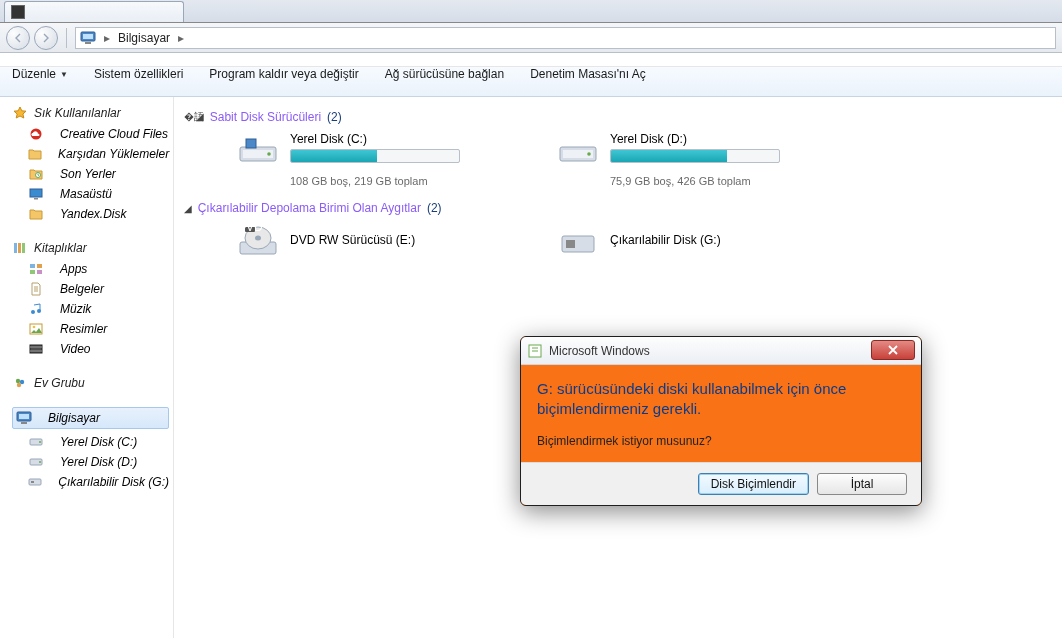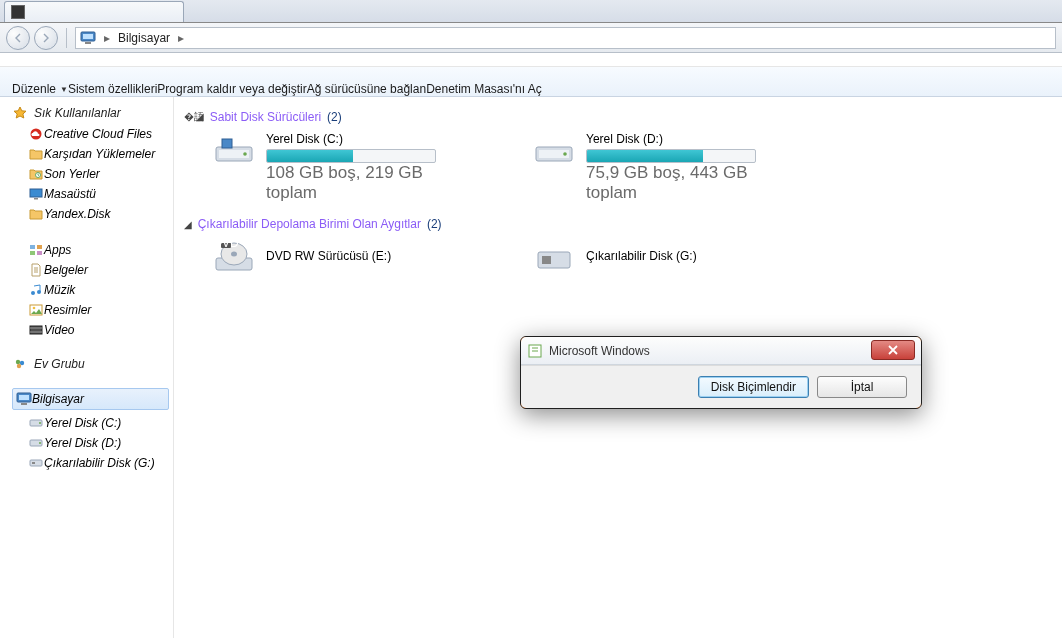--- a/index.html
+++ b/index.html
@@ -17,47 +17,47 @@
 .nav-sep { width: 1px; height: 20px; background: #b7bfc9; margin: 0 4px; }
 .breadcrumb { flex: 1; height: 22px; border: 1px solid #b7bfc9; background: #fff; display: flex; align-items: center; padding: 0 4px; gap: 4px; }
 .bc-icon { width: 16px; height: 14px; }
 .bc-text { color: #222; }
 .bc-arrow { color: #666; padding: 0 4px; }
 
 
 .blur-bar { height: 14px; background: #fff; border-bottom: 1px solid #e6e6e6; }
 
 
-.toolbar { height: 30px; background: linear-gradient(#f7fbff,#eaf2fb); border-bottom: 1px solid #c9d4e2; display: flex; align-items: flex-end; padding: 0 12px; }
+.toolbar { height: 30px; background: linear-gradient(#f7fbff,#eaf2fb); border-bottom: 1px solid #c9d4e2; display: flex; align-items: flex-start; padding: 0 12px; gap: 26px; }
 .toolbar-item { color: #1a1a1a; display: inline-flex; align-items: center; gap: 4px; cursor: default; }
 .dropdown-caret { font-size: 8px; color: #333; }
 
 
 .explorer-body { display: flex; height: calc(638px - 23px - 30px - 14px - 30px); }
 .sidebar { width: 174px; border-right: 1px solid #e6e6e6; padding: 8px 4px 24px 12px; overflow: hidden; font-style: italic; }
 .side-group { margin-bottom: 16px; }
 .side-head { display: flex; align-items: center; gap: 6px; color: #222; margin-bottom: 3px; }
-.side-item { display: flex; align-items: center; gap: 0; color: #000; padding: 2px 0 2px 16px; white-space: nowrap; }
+.side-item { display: flex; align-items: center; gap: 16px; color: #000; padding: 2px 0 2px 16px; white-space: nowrap; }
 .side-item.selected { background: linear-gradient(#e8f1fc,#d6e8fb); border: 1px solid #a6c8ef; border-radius: 2px; padding-left: 15px; }
 .icon16 { width: 16px; height: 16px; display: inline-flex; align-items: center; justify-content: center; }
 
 
 .content { flex: 1; padding: 8px 10px; }
 .group-header { display: flex; align-items: center; gap: 6px; color: #1a3e7a; margin: 4px 0 8px 0; }
 .group-header .caret { color: #444; font-size: 10px; }
 .group-title { color: #8b5cf6; }
 .group-count { color: #1a3e7a; }
 .drive-row { display: flex; gap: 60px; margin-left: 28px; margin-bottom: 14px; }
 .drive { display: flex; gap: 10px; width: 260px; }
-.drive-iconbox { width: 44px; height: 36px; display: flex; align-items: center; justify-content: flex-start; }
+.drive-iconbox { width: 44px; height: 36px; display: flex; align-items: center; justify-content: flex-start; margin-left: 24px; }
 .drive-info { flex: 1; }
 .drive-name { color: #000; margin-bottom: 3px; }
 .progress { width: 170px; height: 14px; border: 1px solid #b7bfc9; border-radius: 2px; background: #f4f6f8; overflow: hidden; }
 .progress-fill { height: 100%; background: linear-gradient(#3fc6d4,#1aa6b4); }
-.drive-stats { color: #6a6a6a; font-size: 17px; margin-top: 0; }
+.drive-stats { color: #6a6a6a; font-size: 11px; margin-top: 12px; }
 
 
 .dialog { position: absolute; left: 520px; top: 336px; width: 402px; border: 1px solid #1f1f1f; border-radius: 6px; box-shadow: 0 6px 24px rgba(0,0,0,.45); background: #f97316; overflow: hidden; }
 .dialog-title { height: 28px; background: linear-gradient(#fdfdfd,#ebeff4); border-bottom: 1px solid #cfd6de; display: flex; align-items: center; padding: 0 6px; gap: 6px; }
 .dialog-title-text { color: #333; }
 .dialog-close { position: absolute; right: 6px; top: 3px; width: 44px; height: 20px; background: linear-gradient(#e48a84,#c8413a); border: 1px solid #8a2a24; border-radius: 3px; color: #fff; display: flex; align-items: center; justify-content: center; font-weight: bold; }
 .dialog-body { padding: 14px 16px 4px 16px; }
 .dialog-main { color: #0b3b8c; font-size: 15px; line-height: 1.35; margin-bottom: 14px; }
 .dialog-sub { color: #222; font-size: 12px; margin-bottom: 10px; }
 .dialog-buttons { background: #f0f0f0; border-top: 1px solid #dcdcdc; padding: 10px 14px; display: flex; justify-content: flex-end; gap: 8px; }
@@ -169,20 +169,30 @@
         <span class="icon16">
             <svg width="14" height="12" viewBox="0 0 14 12">
               <path d="M1 2h4l1 1h7v8H1z" fill="#f5c667" stroke="#c99a34"></path>
             </svg>
           </span>
         <span>Yandex.Disk</span>
       </div>
     </div>
 
     <div class="side-group">
+      <div class="side-head">
+        <span class="icon16">
+            <svg width="14" height="14" viewBox="0 0 14 14">
+              <rect x="1" y="2" width="3" height="10" fill="#7fb3e0"></rect>
+              <rect x="5" y="2" width="3" height="10" fill="#e0a14e"></rect>
+              <rect x="9" y="2" width="3" height="10" fill="#8fc777"></rect>
+            </svg>
+          </span>
+        <span>Kitaplıklar</span>
+      </div>
       <div class="side-item">
         <span class="icon16">
             <svg width="14" height="12" viewBox="0 0 14 12">
               <rect x="1" y="1" width="5" height="4" fill="#7fb3e0"></rect>
               <rect x="8" y="1" width="5" height="4" fill="#e0a14e"></rect>
               <rect x="1" y="7" width="5" height="4" fill="#8fc777"></rect>
               <rect x="8" y="7" width="5" height="4" fill="#c98fc7"></rect>
             </svg>
           </span>
         <span>Apps</span>
@@ -316,21 +326,21 @@
               <rect x="4" y="14" width="36" height="14" rx="2" fill="#d6dde6" stroke="#9aa7b8"></rect>
               <rect x="7" y="17" width="30" height="8" fill="#eef2f6"></rect>
               <circle cx="33" cy="21" r="1.8" fill="#6aa84f"></circle>
             </svg>
         </div>
         <div class="drive-info">
           <div class="drive-name">Yerel Disk (D:)</div>
           <div class="progress">
               <div class="progress-fill" style="width:69%"></div>
             </div>
-          <div class="drive-stats">75,9 GB boş, 443 GB toplam</div>
+          <div class="drive-stats">75,9 GB boş, 426 GB toplam</div>
         </div>
       </div>
     </div>
 
     <div class="group-header">
       <span class="caret">◢</span>
       <span class="group-title">Çıkarılabilir Depolama Birimi Olan Aygıtlar</span>
       <span class="group-count">(2)</span>
     </div>
 
@@ -373,17 +383,21 @@
           <path d="M4 4h6M4 7h6" stroke="#6aa84f"></path>
         </svg>
     </span>
     <span class="dialog-title-text">Microsoft Windows</span>
     <div class="dialog-close">
       <svg width="12" height="10" viewBox="0 0 12 10">
           <path d="M2 1l8 8M10 1L2 9" stroke="#fff" stroke-width="1.8"></path>
         </svg>
     </div>
   </div>
+  <div class="dialog-body">
+    <div class="dialog-main">G: sürücüsündeki diski kullanabilmek için önce biçimlendirmeniz gerekli.</div>
+    <div class="dialog-sub">Biçimlendirmek istiyor musunuz?</div>
+  </div>
   <div class="dialog-buttons">
     <div class="win-btn default">Disk Biçimlendir</div>
     <div class="win-btn">İptal</div>
   </div>
 </div>
 
 </body></html>

